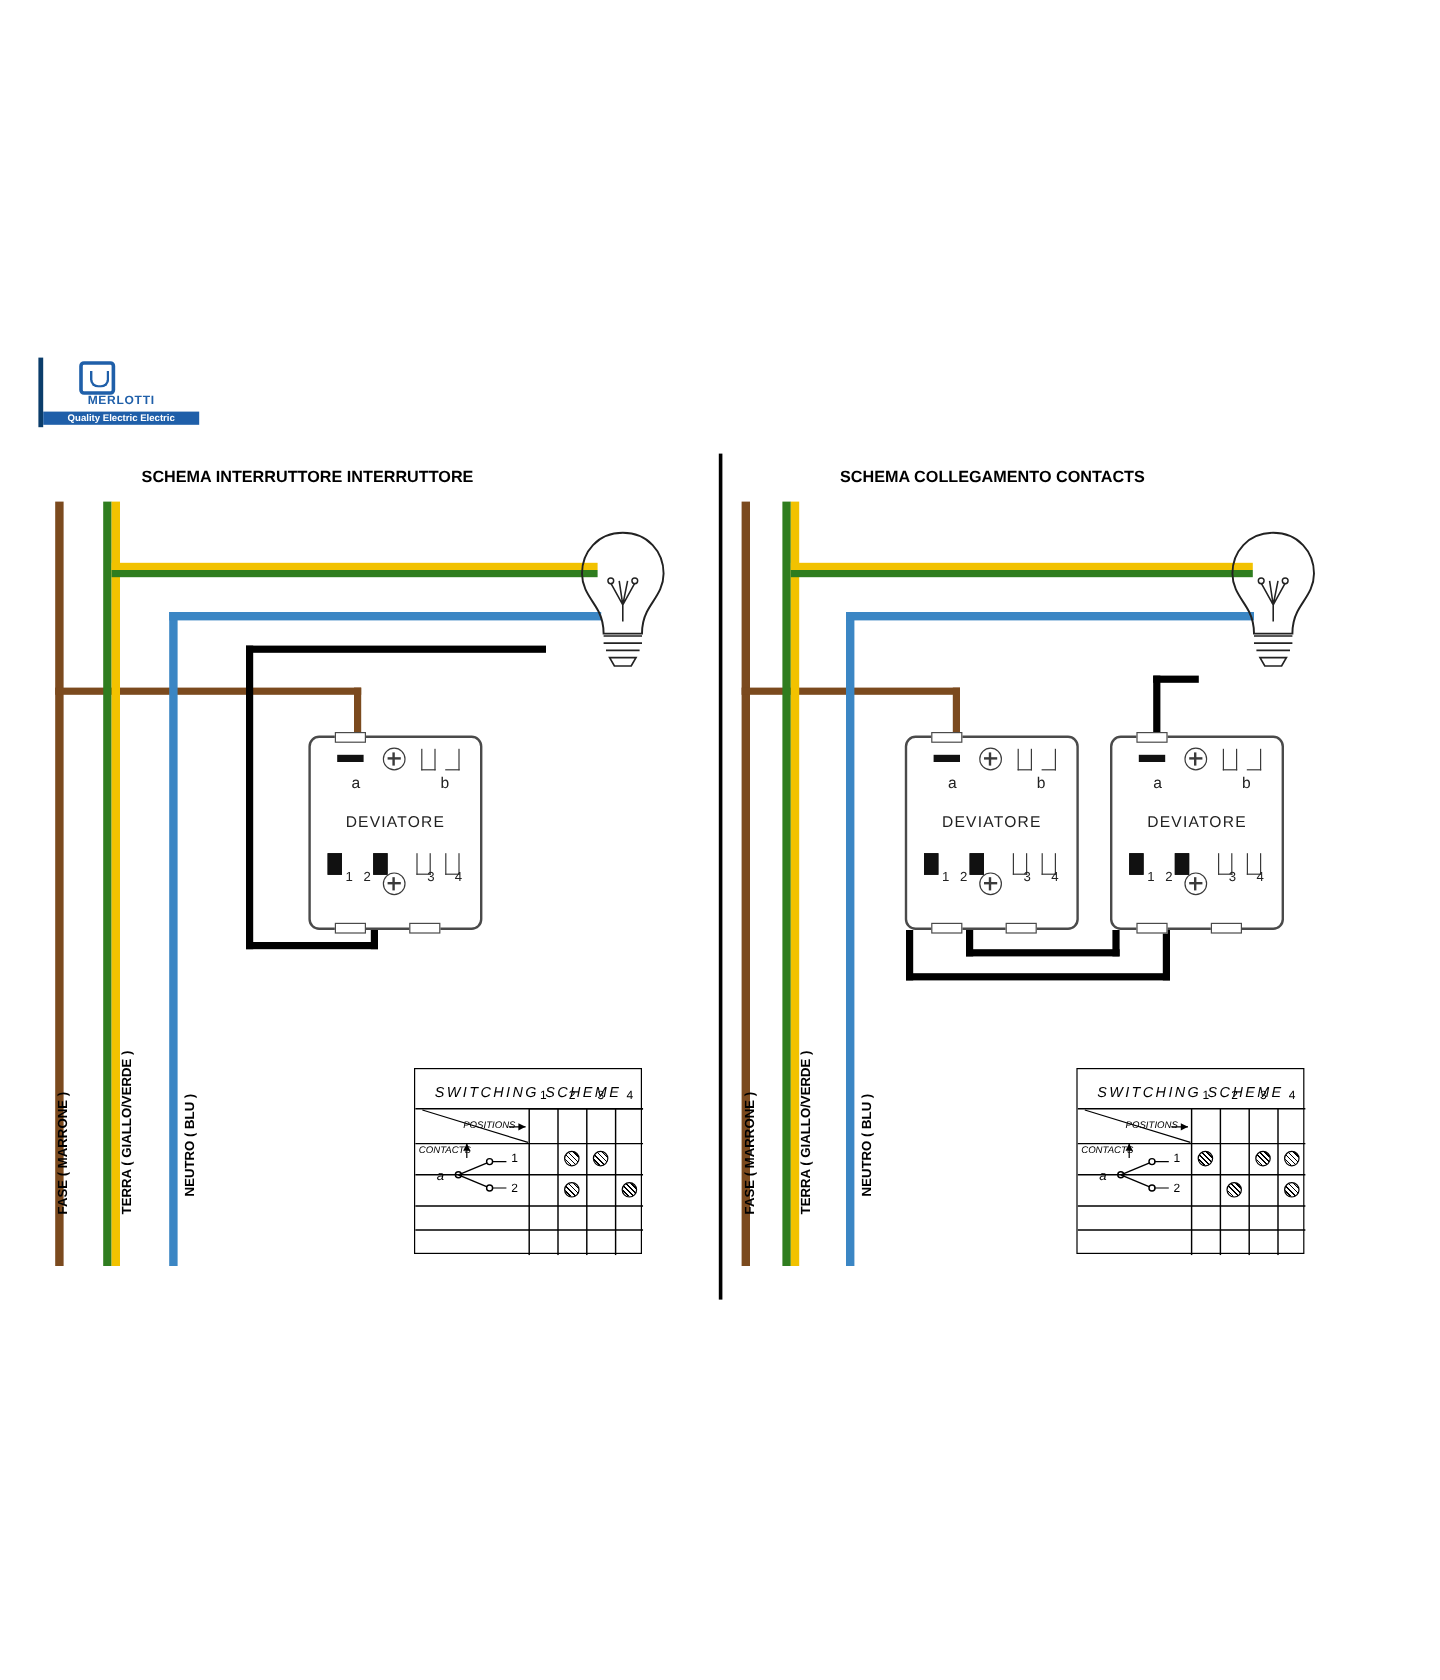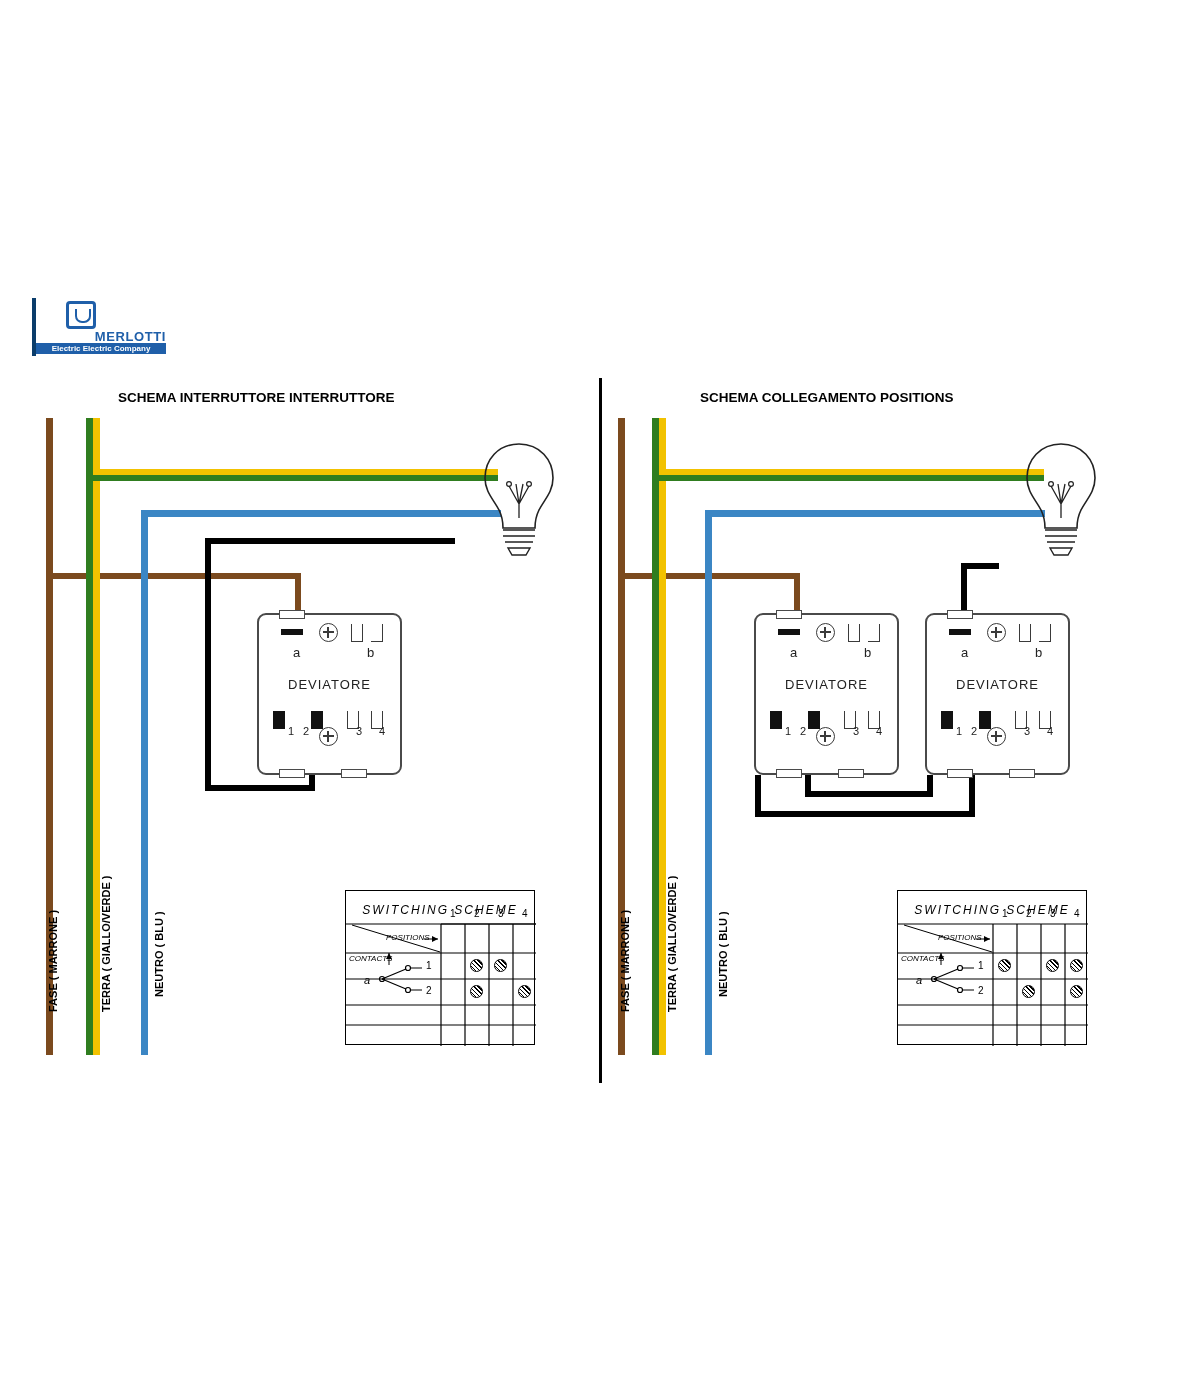--- a/index.html
+++ b/index.html
@@ -50,22 +50,22 @@
     height: 12px;
     border: 2px solid #1f5fa9;
     border-top: none;
     border-radius: 0 0 7px 7px;
   }
   .logo-name {
     position: absolute;
     left: 0;
     top: 31px;
     width: 130px;
-    text-align: right;
-    font-size: 13px;
+    text-align: center;
+    font-size: 10px;
     font-weight: bold;
     letter-spacing: 0.6px;
     color: #1f5fa9;
   }
   .logo-tag {
     position: absolute;
     left: 0;
     top: 45px;
     width: 130px;
     text-align: center;
@@ -232,27 +232,27 @@
   }
 </style>
 </head>
 <body>
 
 <div class="page">
 
   <div class="logo-box">
     <div class="logo-mark"></div>
     <div class="logo-name">MERLOTTI</div>
-    <div class="logo-tag">Electric Electric Company</div>
+    <div class="logo-tag">Quality Electric Electric</div>
   </div>
 
   <div class="divider"></div>
 
   <div class="panel-title" id="title-left">SCHEMA INTERRUTTORE INTERRUTTORE</div>
-  <div class="panel-title" id="title-right">SCHEMA COLLEGAMENTO POSITIONS</div>
+  <div class="panel-title" id="title-right">SCHEMA COLLEGAMENTO CONTACTS</div>
 
   <div class="wire w-brown" style="left:46px; top:418px; width:7px; height:637px;"></div>
 
   <div class="wire w-brown" style="left:46px; top:573px; width:255px; height:6px;"></div>
   <div class="wire w-brown" style="left:295px; top:573px; width:6px; height:52px;"></div>
 
   <div class="wire w-green" style="left:86px; top:418px; width:7px; height:637px;"></div>
 
   <div class="wire w-yellow" style="left:93px; top:418px; width:7px; height:637px;"></div>
 

